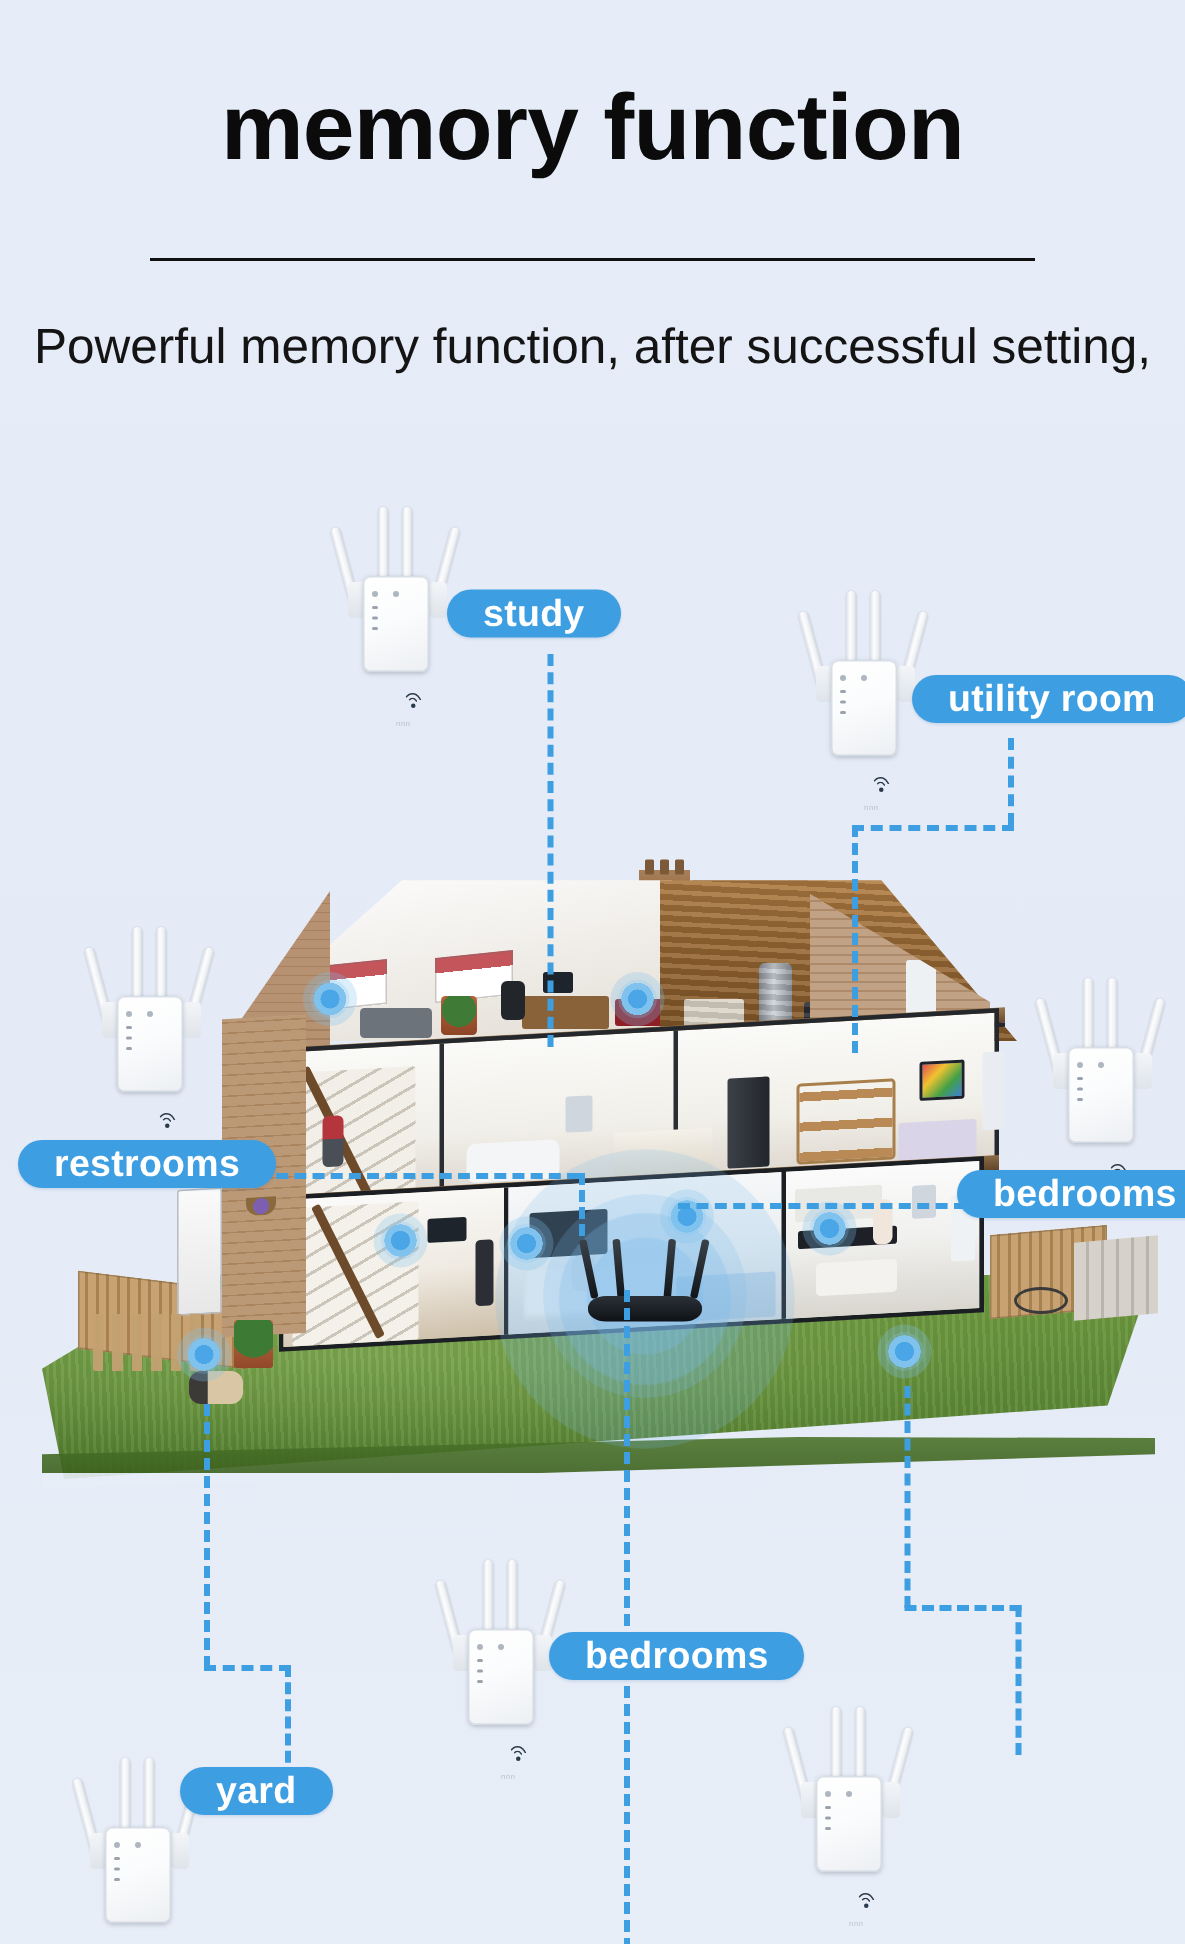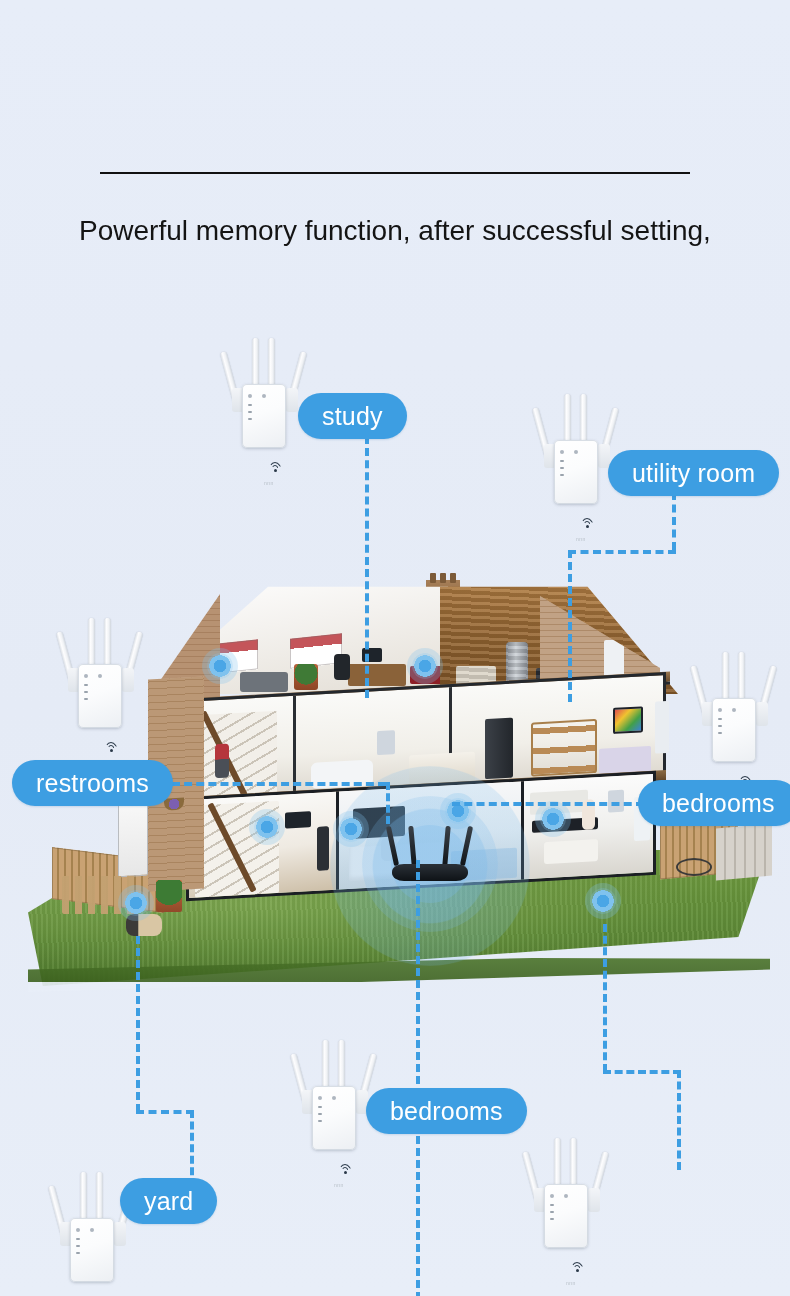--- a/index.html
+++ b/index.html
@@ -35,21 +35,21 @@
   .divider {
     position: absolute;
     top: 172px; left: 100px;
     width: 590px; height: 0;
     border-top: 2px solid #111;
   }
   .subtitle {
     position: absolute;
     top: 214px; left: 0; width: 790px;
     text-align: center;
-    font-size: 28px;
+    font-size: 33px;
     line-height: 34px;
     color: #141414;
     font-weight: 400;
   }
   .subtitle .l2 { display: block; }
 
   
   .scene {
     position: absolute;
     top: 300px; left: 0;
@@ -69,24 +69,24 @@
   
   .pill {
     position: absolute;
     display: flex;
     align-items: center;
     justify-content: center;
     background: #3d9ee2;
     color: #ffffff;
     border-radius: 40px;
     font-size: 25px;
-    font-weight: 400;
+    font-weight: 700;
     letter-spacing: .2px;
     padding: 0 24px;
-    height: 46px;
+    height: 32px;
     white-space: nowrap;
     box-shadow: 0 1px 2px rgba(40,110,170,.18);
   }
 
   
   .device {
     position: absolute;
     width: 74px;
     height: 112px;
   }
@@ -337,20 +337,21 @@
   .fence-gray {
     position:absolute;
     background: repeating-linear-gradient(90deg, #d6d2cb 0 8px, #bab5ac 8px 10px);
   }
 </style>
 </head>
 <body>
 
 <div class="page">
 
+  <div class="header-title">memory function</div>
 
   <div class="divider"></div>
 
   <div class="subtitle">
     <span class="l1">Powerful memory function, after successful setting,</span>
   </div>
 
   <div class="scene">
 
     <div class="house-wrap">

